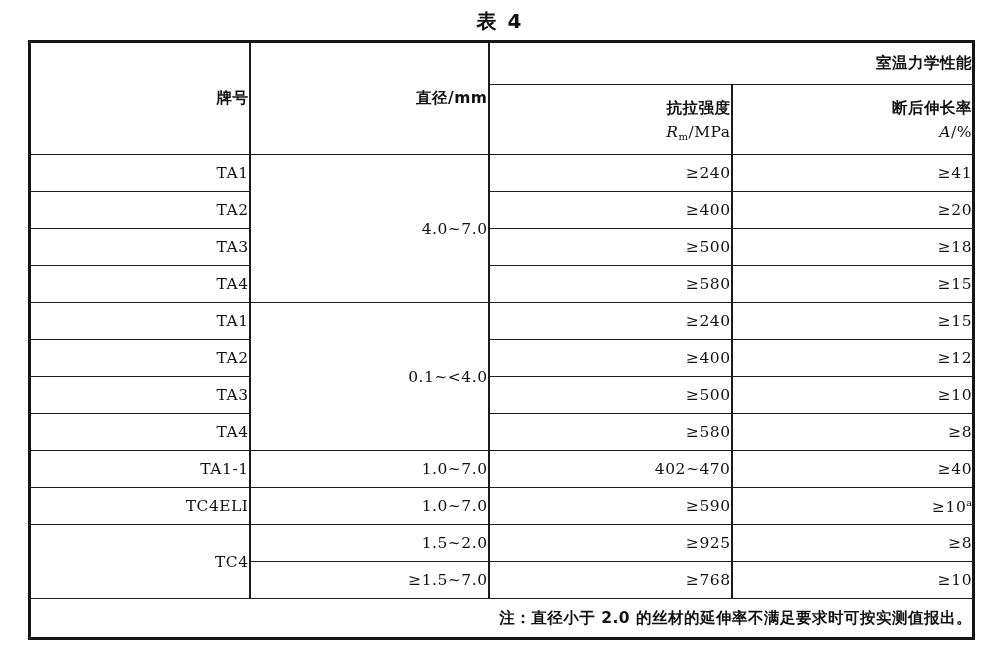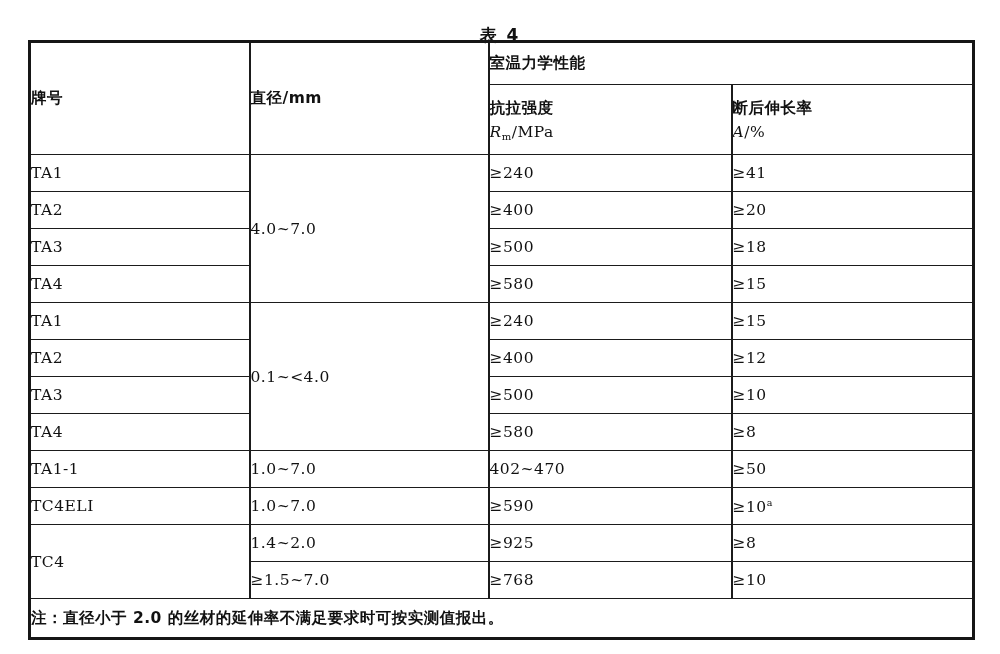--- a/index.html
+++ b/index.html
@@ -11,45 +11,45 @@
   }
   .page {
     position: relative;
     width: 1000px;
     height: 654px;
     background: #ffffff;
     overflow: hidden;
   }
   .table-title {
     position: absolute;
-    top: 24px;
+    top: 8px;
     left: 28px;
     width: 944px;
     text-align: center;
     font-family: "DejaVu Sans", "Liberation Sans", sans-serif;
     font-weight: bold;
-    font-size: 17px;
+    font-size: 20px;
     letter-spacing: 2px;
     color: #111111;
   }
   table.spec-table {
     position: absolute;
     left: 28px;
     top: 40px;
     width: 944px;
     height: 597px;
     border-collapse: collapse;
     table-layout: fixed;
     border: 3px solid #161616;
   }
   table.spec-table td {
     border: 1px solid #1b1b1b;
     border-left-width: 2px;
     border-right-width: 2px;
-    text-align: left;
+    text-align: right;
     vertical-align: middle;
     padding: 0;
     font-size: 15.5px;
     color: #111111;
     letter-spacing: 0.5px;
     overflow: hidden;
   }
   tr.hrow1 { height: 43px; }
   tr.hrow2 { height: 70px; }
   tr.drow  { height: 37px; }
@@ -160,33 +160,33 @@
     <tr class="drow">
       <td class="grade-cell thick-b">TA4</td>
       <td class="val-cell thick-b">≥580</td>
       <td class="val-cell thick-b">≥8</td>
     </tr>
 
     <tr class="drow">
       <td class="grade-cell">TA1-1</td>
       <td class="diam-cell">1.0~7.0</td>
       <td class="val-cell">402~470</td>
-      <td class="val-cell">≥50</td>
+      <td class="val-cell">≥40</td>
     </tr>
 
     <tr class="drow">
       <td class="grade-cell med-b">TC4ELI</td>
       <td class="diam-cell med-b">1.0~7.0</td>
       <td class="val-cell med-b">≥590</td>
       <td class="val-cell med-b"><span>≥10</span><sup>a</sup></td>
     </tr>
 
     <tr class="drow">
       <td class="grade-cell" rowspan="2">TC4</td>
-      <td class="diam-cell">1.4~2.0</td>
+      <td class="diam-cell">1.5~2.0</td>
       <td class="val-cell">≥925</td>
       <td class="val-cell">≥8</td>
     </tr>
     <tr class="drow">
       <td class="diam-cell">≥1.5~7.0</td>
       <td class="val-cell">≥768</td>
       <td class="val-cell">≥10</td>
     </tr>
 
     <tr class="nrow">

